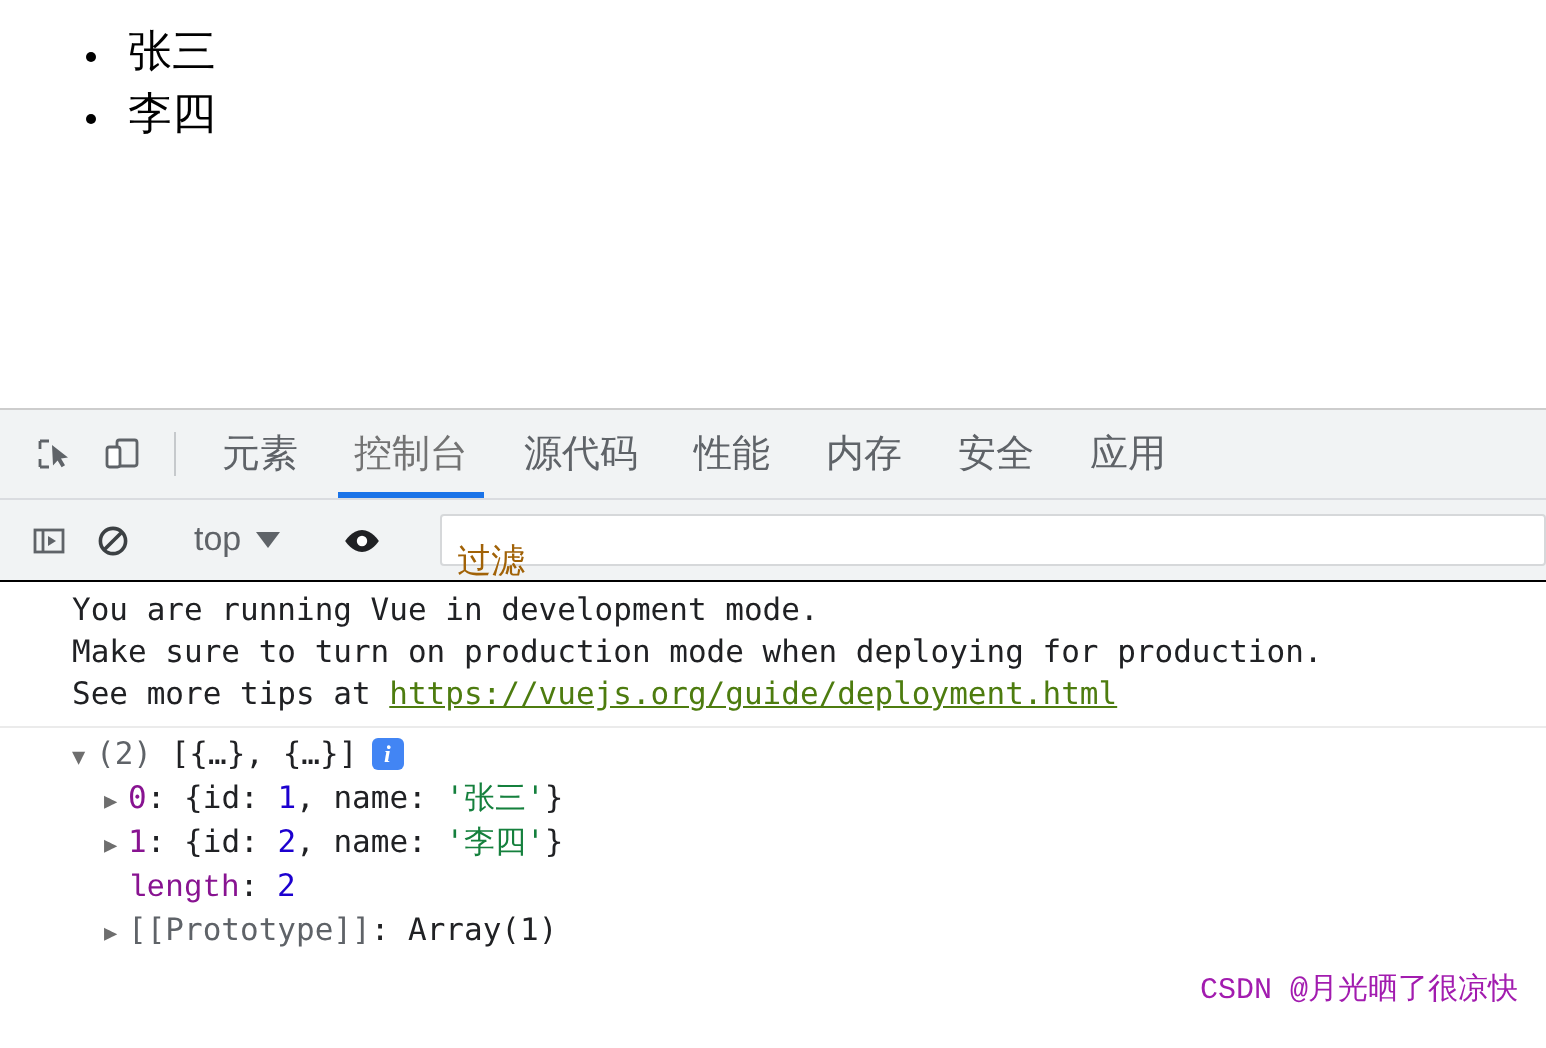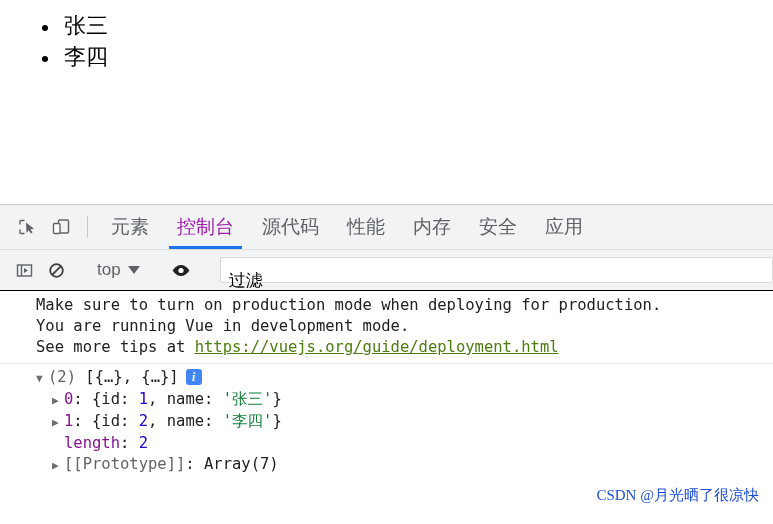--- a/index.html
+++ b/index.html
@@ -82,21 +82,21 @@
     display: flex;
     align-items: center;
     padding: 0 14px;
     font-size: 19px;
     color: #5f6368;
     white-space: nowrap;
     cursor: pointer;
     position: relative;
   }
   .tab.active {
-    color: #a21caf;
+    color: #737373;
   }
   .tab.active::after {
     content: "";
     position: absolute;
     left: 6px;
     right: 6px;
     bottom: 0;
     height: 3px;
     background: #1a73e8;
   }
@@ -145,21 +145,21 @@
     border: 1px solid #d6d8da;
     border-radius: 2px;
     display: flex;
     align-items: center;
     padding: 0 8px;
     box-sizing: border-box;
     cursor: text;
   }
   .filter-input span {
     font-size: 17px;
-    color: #000000;
+    color: #a16207;
     font-family: "Liberation Sans", sans-serif;
     margin-top: 20px;
   }
 
   
   .console-body {
     flex: 1 1 auto;
     background: #ffffff;
     position: relative;
     overflow: hidden;
@@ -196,21 +196,21 @@
     width: 12px;
     flex: 0 0 auto;
     color: #6e6e6e;
     font-size: 11px;
     line-height: 21px;
   }
   .tri.collapsed::before { content: "\25B6"; }
   .tri.expanded::before { content: "\25BC"; }
   .tri.blank::before { content: ""; }
   .k-index { color: #881391; }
-  .k-prop  { color: #881391; }
+  .k-prop  { color: #881391; font-family: Liberation Mono, monospace; }
   .v-num   { color: #1c00cf; }
   .v-str   { color: #15803d; }
   .v-proto { color: #5f6368; }
   .punct   { color: #202124; }
   .info-badge {
     display: inline-block;
     width: 16px;
     height: 16px;
     border-radius: 3px;
     background: #4285f4;
@@ -223,23 +223,23 @@
     text-align: center;
     margin-left: 7px;
     position: relative;
     top: -1px;
     cursor: pointer;
   }
   .watermark {
     position: absolute;
     right: 14px;
     bottom: 18px;
-    font-family: Liberation Serif, serif;
+    font-family: Liberation Mono, monospace;
     font-size: 15px;
-    color: #1d4ed8;
+    color: #a21caf;
     white-space: nowrap;
   }
 </style>
 </head>
 <body>
 
 <div class="page-viewport">
   <ul class="page-list">
     <li>张三</li>
     <li>李四</li>
@@ -313,22 +313,22 @@
     </div>
     <div class="vsep"></div>
     <div class="filter-input">
       <span>过滤</span>
     </div>
   </div>
 
   <div class="console-body">
 
     <div class="msg-group">
+      <div class="msg-line">You are running Vue in development mode.</div>
       <div class="msg-line">Make sure to turn on production mode when deploying for production.</div>
-      <div class="msg-line">You are running Vue in development mode.</div>
       <div class="msg-line"><span>See more tips at </span><span class="link">https://vuejs.org/guide/deployment.html</span></div>
     </div>
 
     <div class="obj-group">
       <div class="obj-row level0">
         <span class="tri expanded"></span>
         <span class="v-proto">(2)</span>
         <span class="punct">&nbsp;</span>
         <span class="punct">[{…}, {…}]</span>
         <span class="info-badge">i</span>
@@ -344,19 +344,19 @@
         <span class="k-index">1</span><span class="punct">: </span><span class="punct">{</span><span class="punct">id</span><span class="punct">: </span><span class="v-num">2</span><span class="punct">, </span><span class="punct">name</span><span class="punct">: </span><span class="v-str">'李四'</span><span class="punct">}</span>
       </div>
 
       <div class="obj-row level1">
         <span class="tri blank"></span>
         <span class="k-prop">length</span><span class="punct">: </span><span class="v-num">2</span>
       </div>
 
       <div class="obj-row level1">
         <span class="tri collapsed"></span>
-        <span class="v-proto">[[Prototype]]</span><span class="punct">: </span><span class="punct">Array(7)</span>
+        <span class="v-proto">[[Prototype]]</span><span class="punct">: </span><span class="punct">Array(1)</span>
       </div>
     </div>
 
     <div class="watermark">CSDN @月光晒了很凉快</div>
   </div>
 </div>
 
 </body></html>

